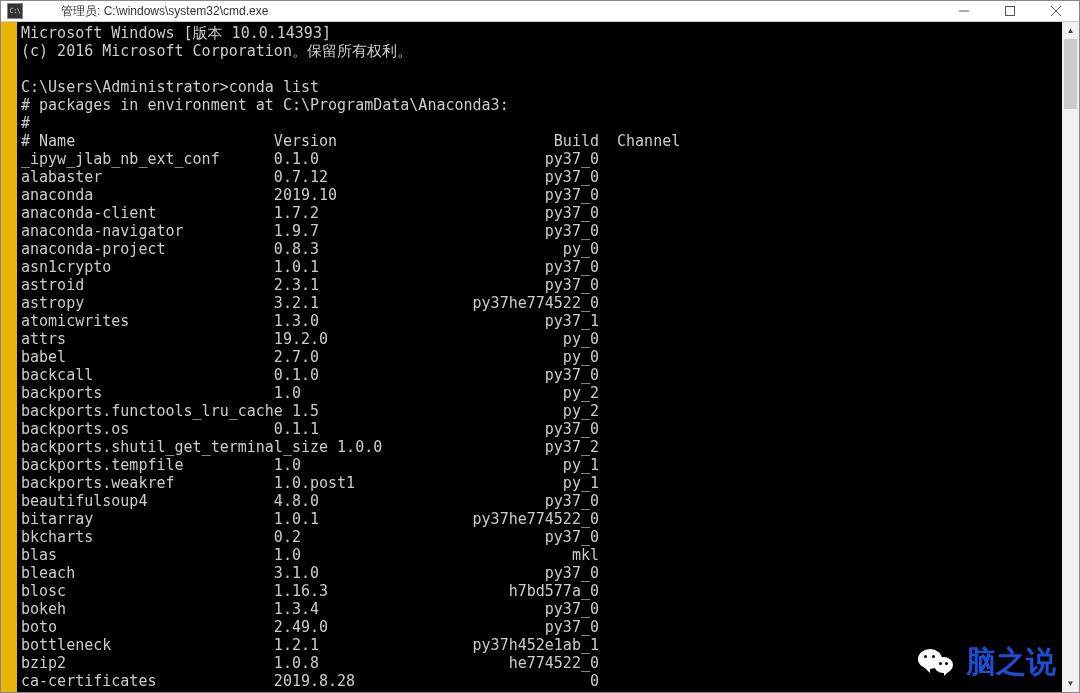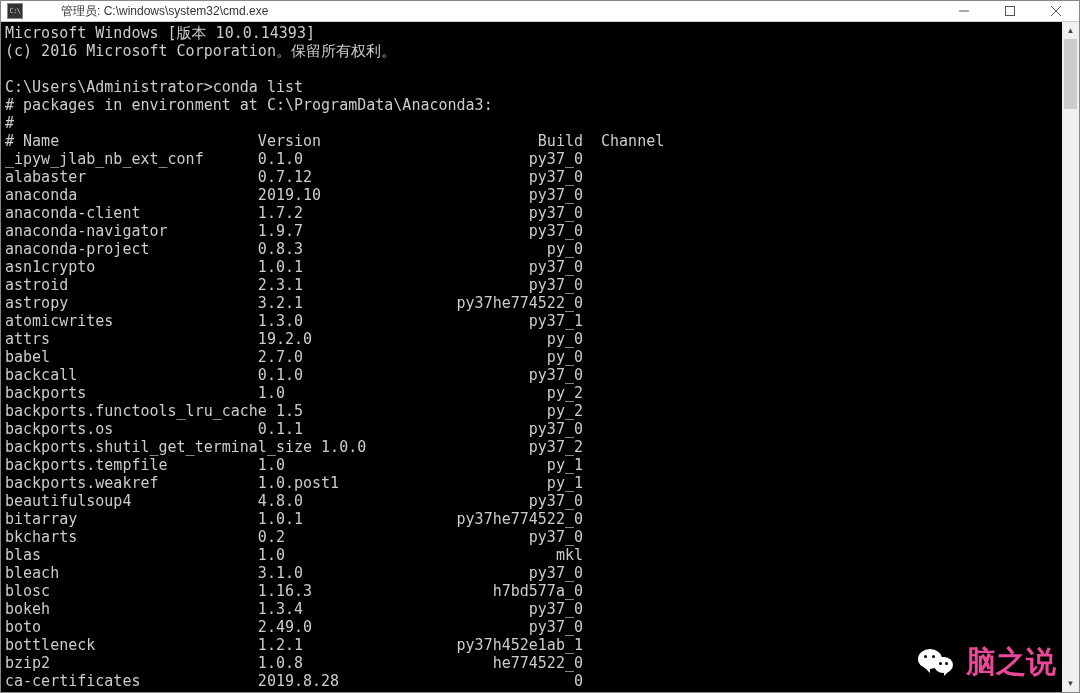--- a/index.html
+++ b/index.html
@@ -58,20 +58,21 @@
       justify-content: center;
       color: #666;
       font-size: 13px;
       cursor: default;
     }
     .tb-btn svg { stroke: #555; fill: none; stroke-width: 1; }
     .terminal-wrap {
       flex: 1;
       display: flex;
       background: #eab308;
+      padding-left: 16px;
     }
     .terminal {
       flex: 1;
       background: #000;
       color: #ccc;
       font-family: "Consolas", "Lucida Console", monospace;
       font-size: 15px;
       line-height: 18px;
       padding: 2px 4px;
       white-space: pre;
@@ -106,21 +107,21 @@
       left: 2px;
       right: 2px;
       height: 70px;
       background: #ccc;
     }
     .scroll-arrow.bottom { position: absolute; bottom: 0; }
     .watermark {
       position: absolute;
       right: 24px;
       bottom: 10px;
-      color: #ec4899;
+      color: #1d4ed8;
       font-weight: bold;
       font-size: 30px;
       display: flex;
       align-items: center;
       gap: 10px;
       text-shadow: 0 0 4px rgba(0,0,0,0.7);
     }
     .wechat-icon {
       width: 38px;
       height: 32px;

